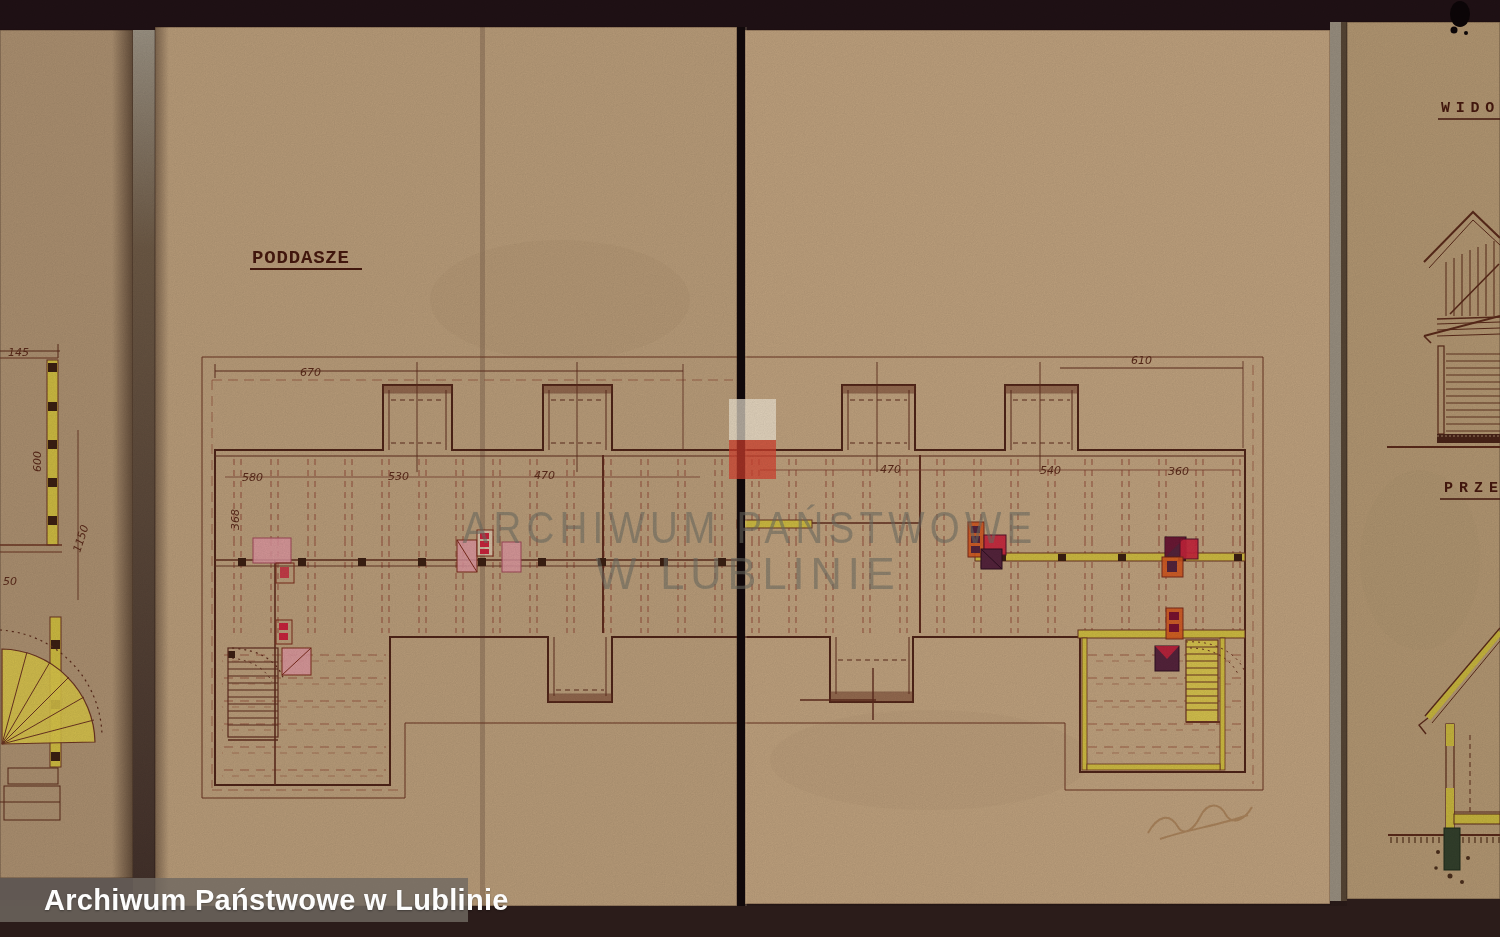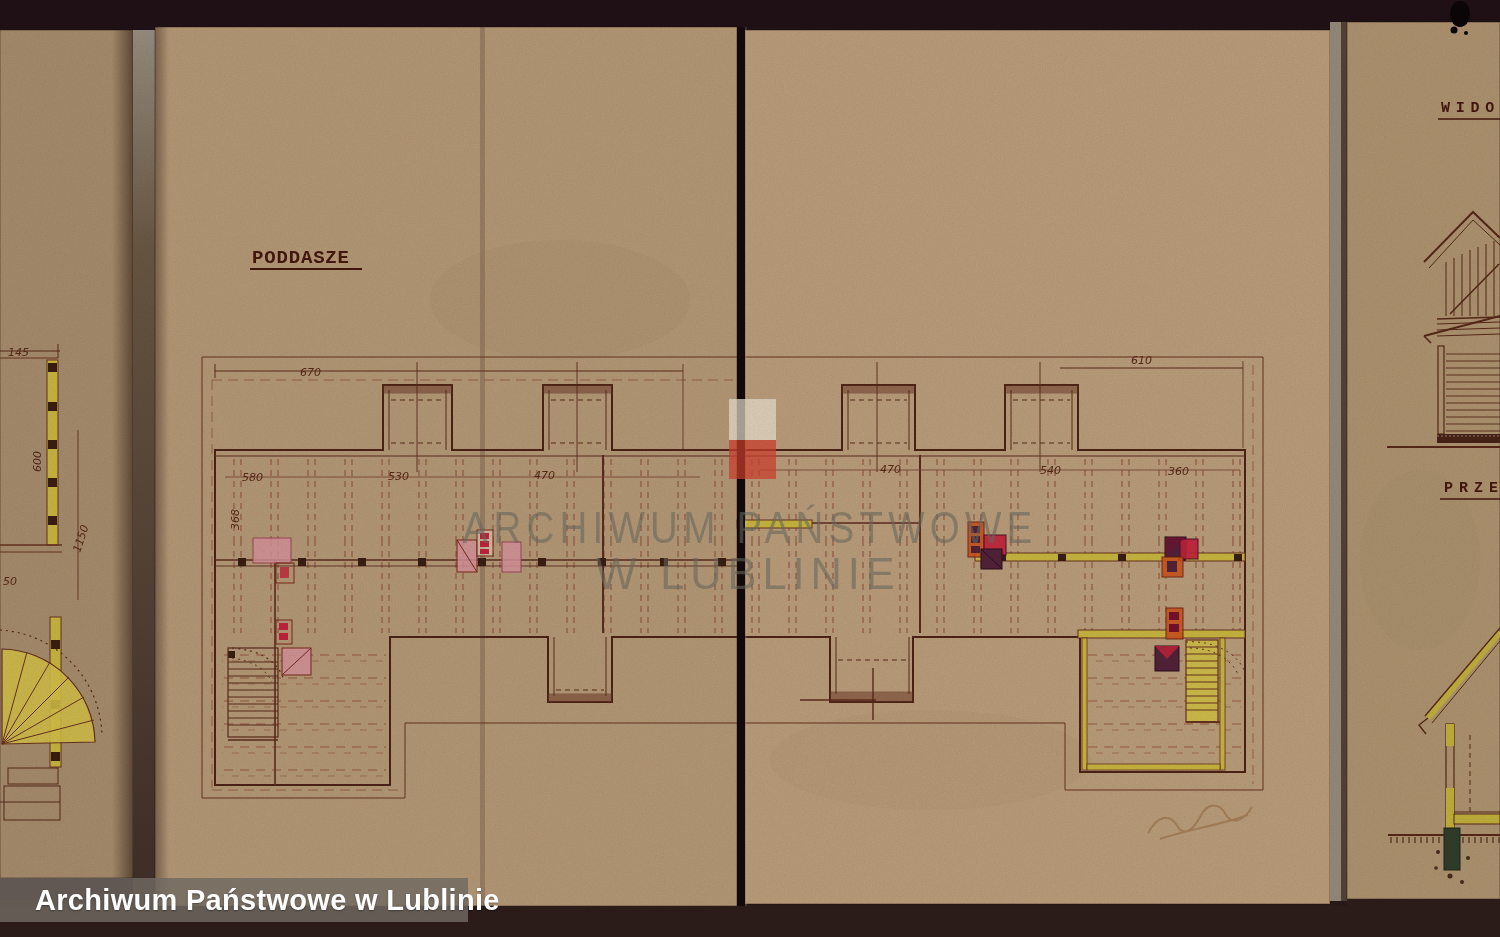--- a/index.html
+++ b/index.html
@@ -9,21 +9,21 @@
     font-family:"Liberation Sans",sans-serif;
   }
   .stage svg{position:absolute;left:0;top:0;}
   .caption-bar{
     position:absolute;left:0;top:878px;width:468px;height:44px;
     background:rgba(112,105,97,0.82);
     display:flex;align-items:center;
     z-index:30;
   }
   .caption-bar span{
-    padding-left:35px;
+    padding-left:44px;
     color:#fdfdfd;font-size:29px;font-weight:bold;letter-spacing:0.3px;
     font-family:"Liberation Sans",sans-serif;
     text-shadow:0 1px 2px rgba(0,0,0,.35);
     white-space:nowrap;
   }
   text{font-family:"DejaVu Sans",sans-serif;}
   .dim{font-size:11px;font-style:italic;fill:#5a2a1a;}
   .handlbl{font-family:"Liberation Mono",monospace;font-weight:bold;fill:#47190f;}
   .wm{font-family:"Liberation Sans",sans-serif;fill:#6e6e64;fill-opacity:.58;letter-spacing:6px;}
 </style>

